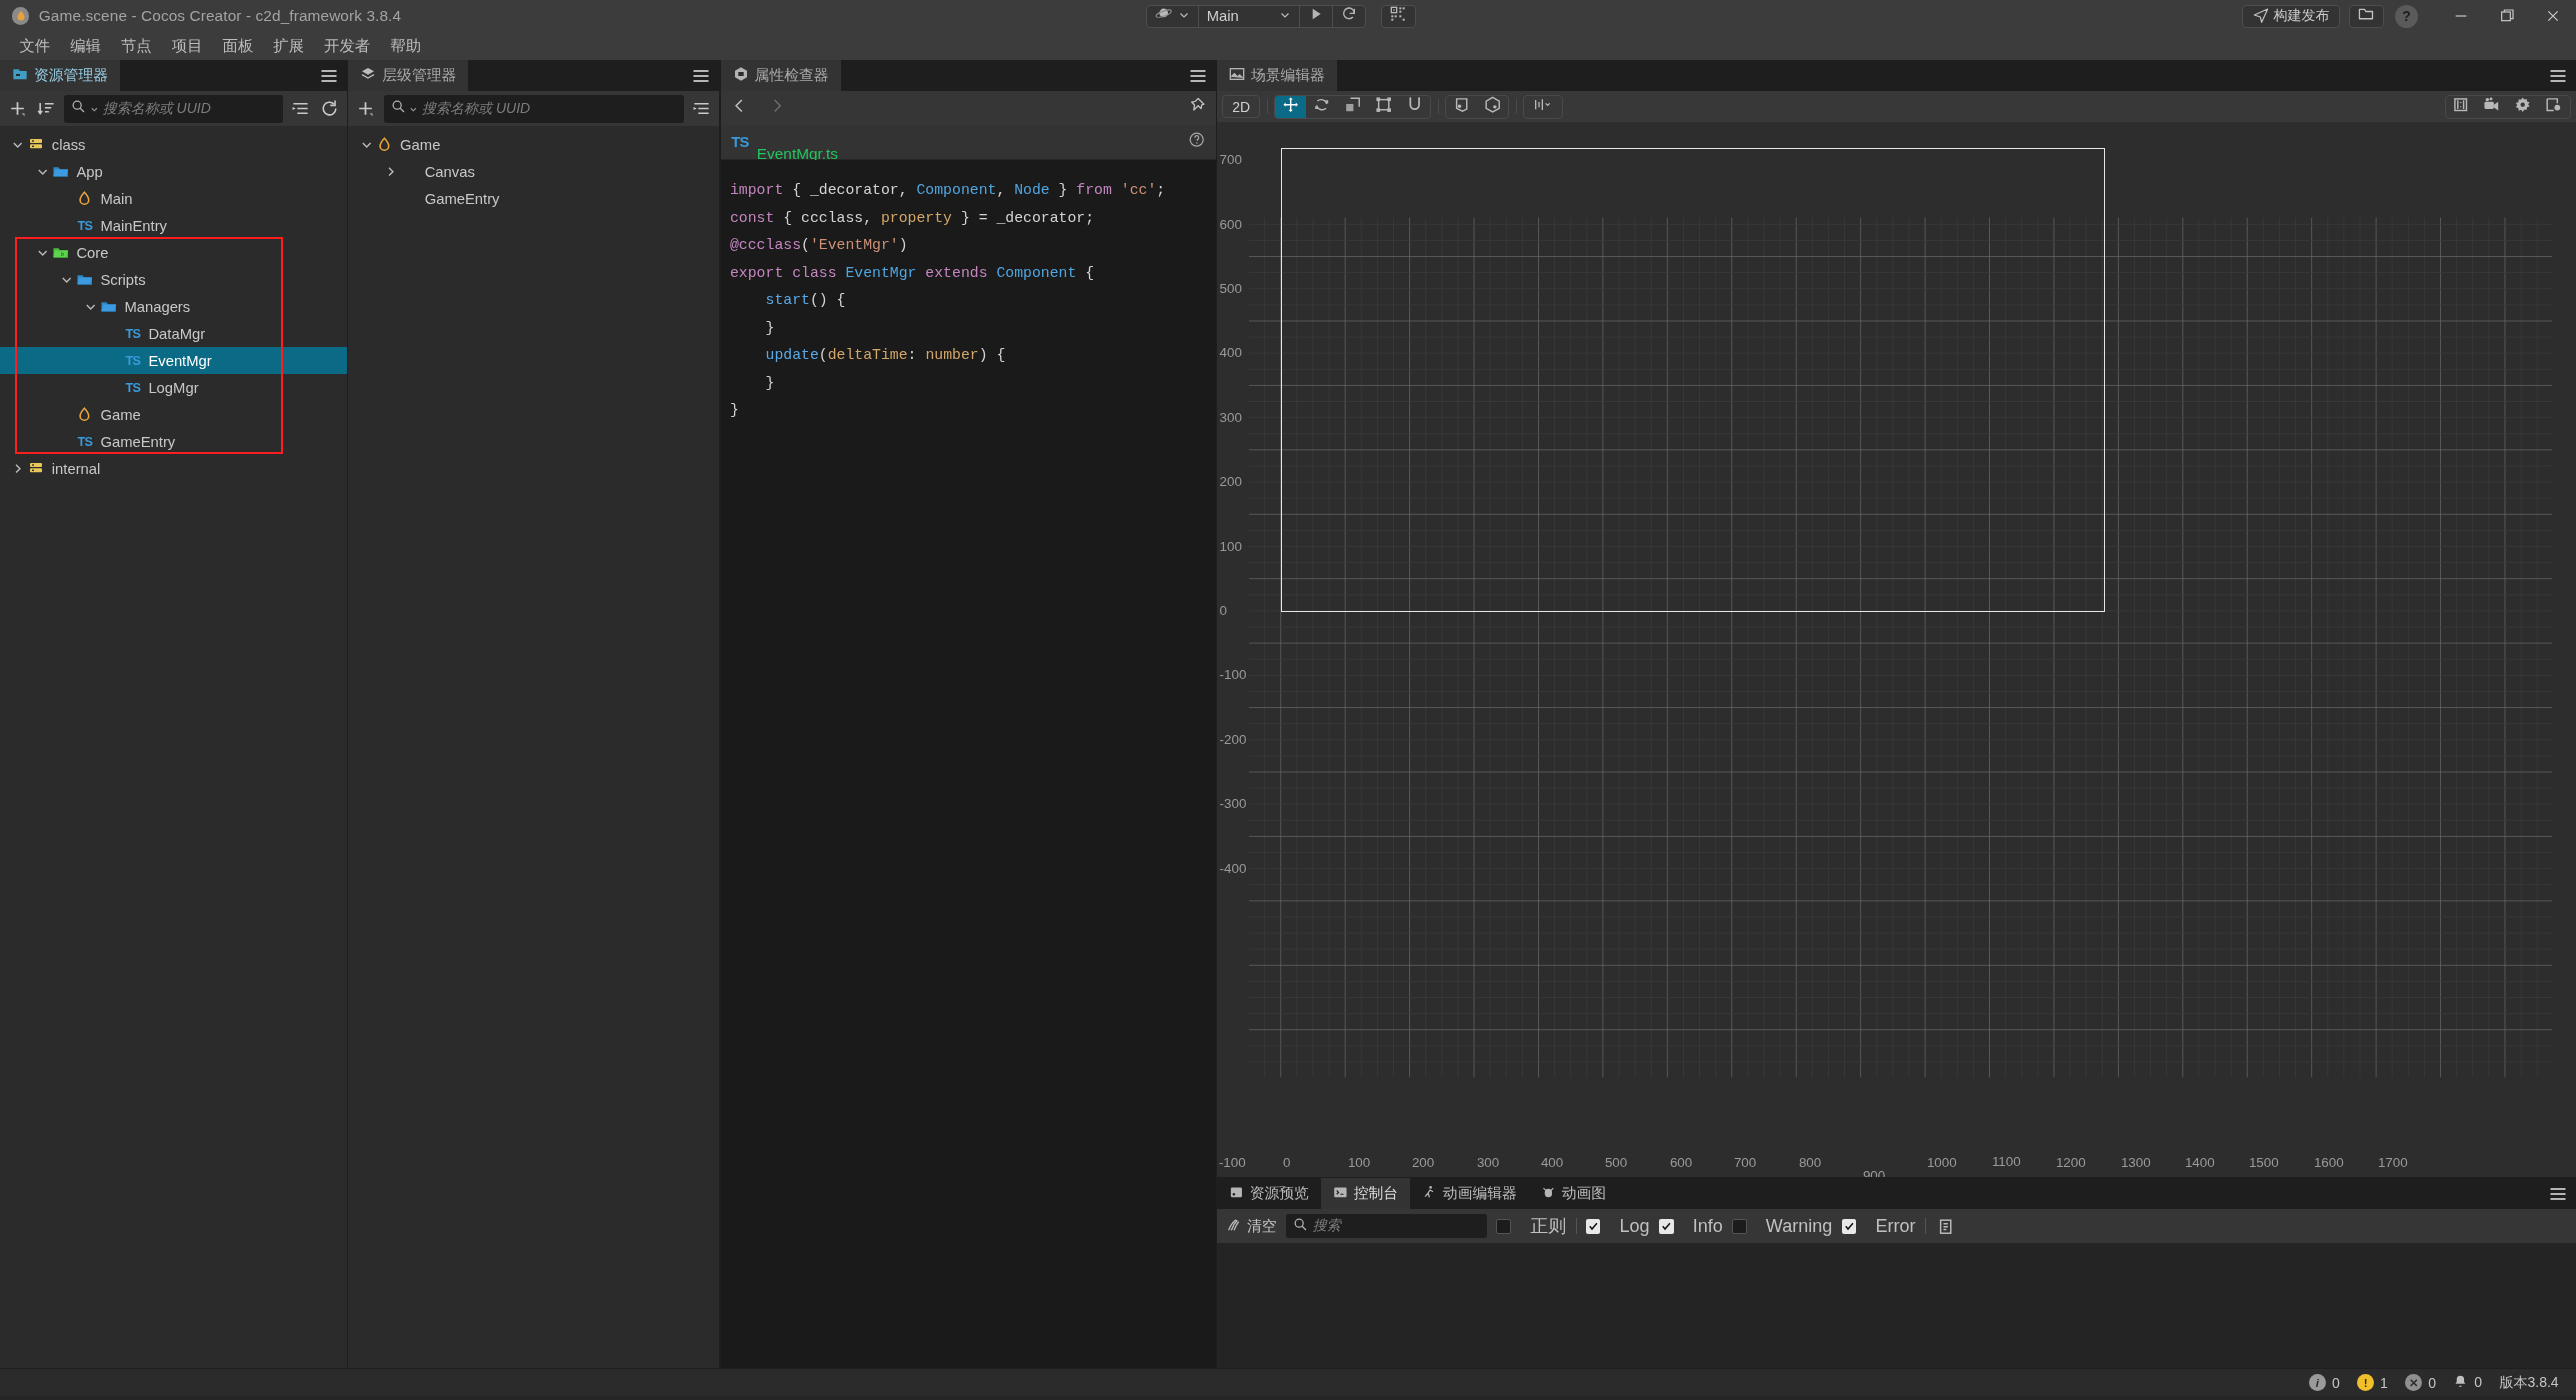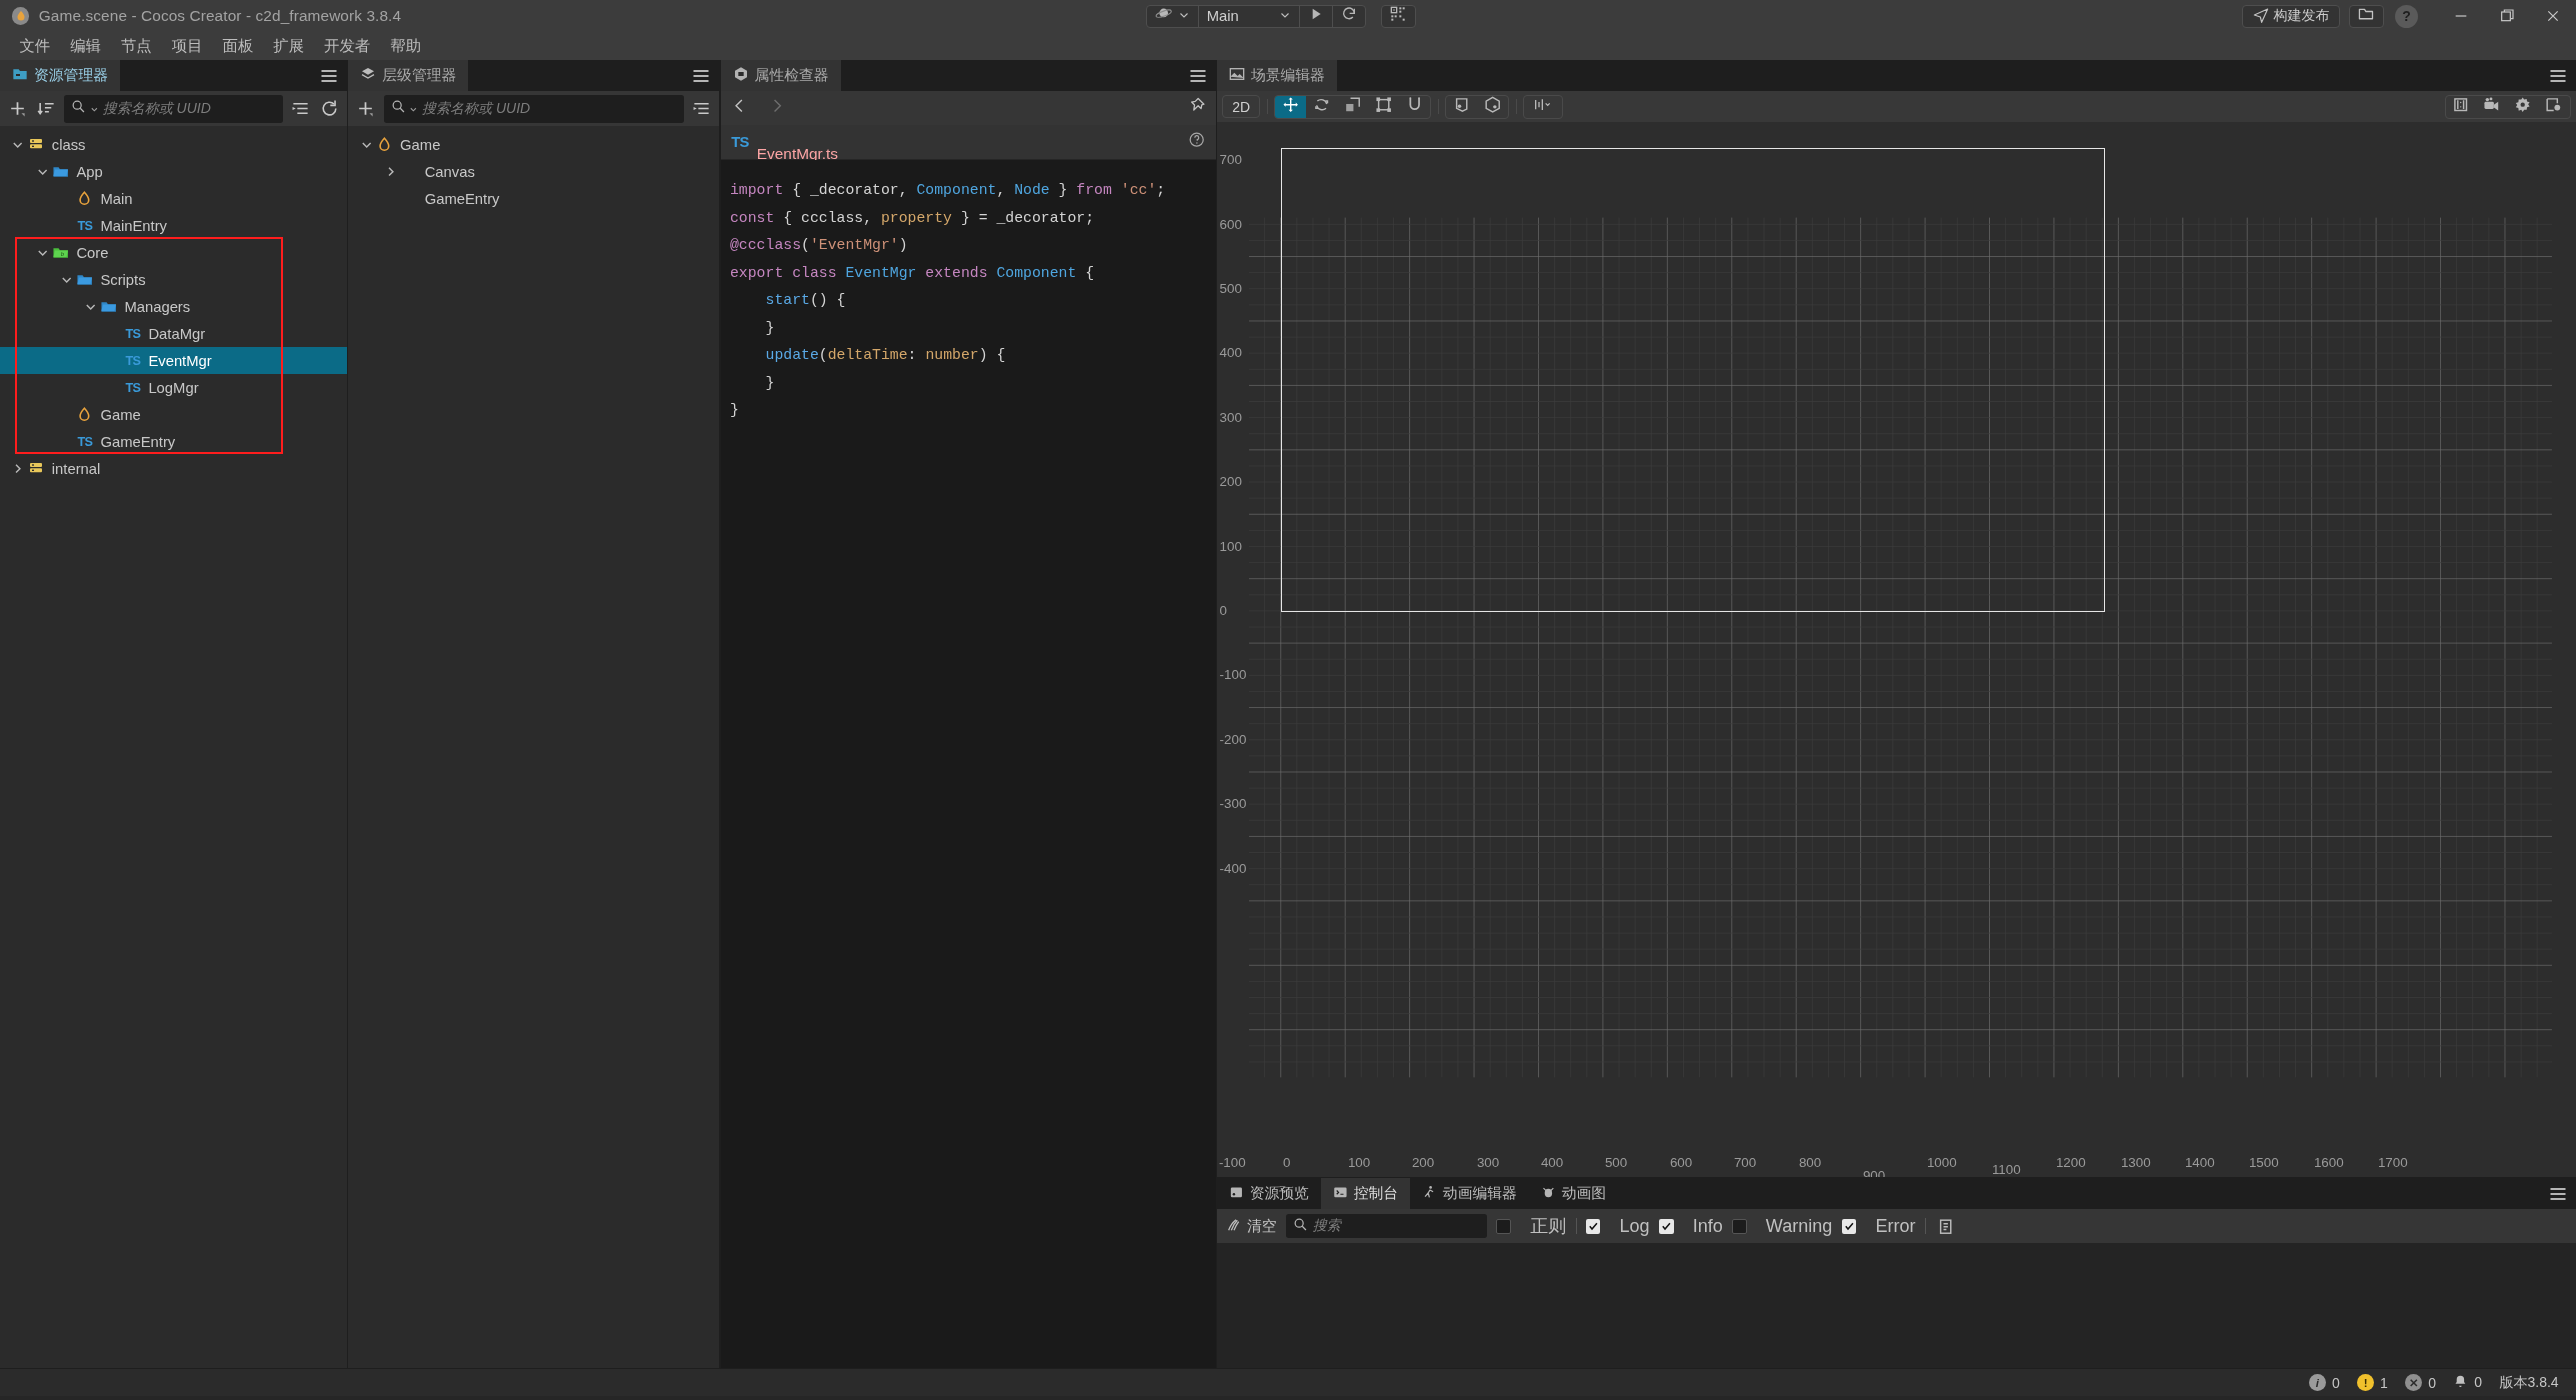--- a/index.html
+++ b/index.html
@@ -77,21 +77,21 @@
 
   .redbox { position:absolute; border:2px solid #ff1d1d; pointer-events:none; }
 
   
   .insp-nav { height:34px; background:#363636; display:flex; align-items:center;
     padding:0 10.7px; justify-content:space-between; }
   .insp-nav-left { display:flex; gap:19px; align-items:center; }
   .insp-file { height:35px; background:#333333; display:flex; align-items:center;
     padding:0 10.7px; gap:8px; justify-content:space-between; border-bottom:0.7px solid #262626;}
   .insp-file-l { display:flex; align-items:center; gap:8px; }
-  .insp-file-name { font-size:15.4px; color:#fca5a5;margin-top:24px; }
+  .insp-file-name { font-size:15.4px; color:#22c55e;margin-top:24px; }
   .code { background:#1a1a1a; flex:1; padding:17.4px 0 0 9.4px; font-family:"Liberation Mono", monospace;
     font-size:14.8px; line-height:27.5px; overflow:hidden; position:relative;}
   .code .ln { white-space:pre; }
   .c-key { color:#c586c0; }
   .c-cls { color:#4fa6e0; }
   .c-str { color:#ce9178; }
   .c-fn { color:#5aa9e6; }
   .c-par { color:#d4a76a; }
   .c-pln { color:#d4d4d4; }
 
@@ -943,21 +943,21 @@
             <div class="rlabel" style="left: 131px; top: 5.4px;">100</div>
             <div class="rlabel" style="left: 195px; top: 5.4px;">200</div>
             <div class="rlabel" style="left: 260px; top: 5.4px;">300</div>
             <div class="rlabel" style="left: 324px; top: 5.4px;">400</div>
             <div class="rlabel" style="left: 388px; top: 5.4px;">500</div>
             <div class="rlabel" style="left: 453px; top: 5.4px;">600</div>
             <div class="rlabel" style="left: 517px; top: 5.4px;">700</div>
             <div class="rlabel" style="left: 582px; top: 5.4px;">800</div>
             <div class="rlabel" style="left: 646px; top: 18px;">900</div>
             <div class="rlabel" style="left: 710px; top: 5.4px;">1000</div>
-            <div class="rlabel" style="left: 775px; top: 12px;">1100</div>
+            <div class="rlabel" style="left: 775px; top: 4px;">1100</div>
             <div class="rlabel" style="left: 839px; top: 5.4px;">1200</div>
             <div class="rlabel" style="left: 904px; top: 5.4px;">1300</div>
             <div class="rlabel" style="left: 968px; top: 5.4px;">1400</div>
             <div class="rlabel" style="left: 1032px; top: 5.4px;">1500</div>
             <div class="rlabel" style="left: 1097px; top: 5.4px;">1600</div>
             <div class="rlabel" style="left: 1161px; top: 5.4px;">1700</div>
           </div>
       </div>
     </div>
 

